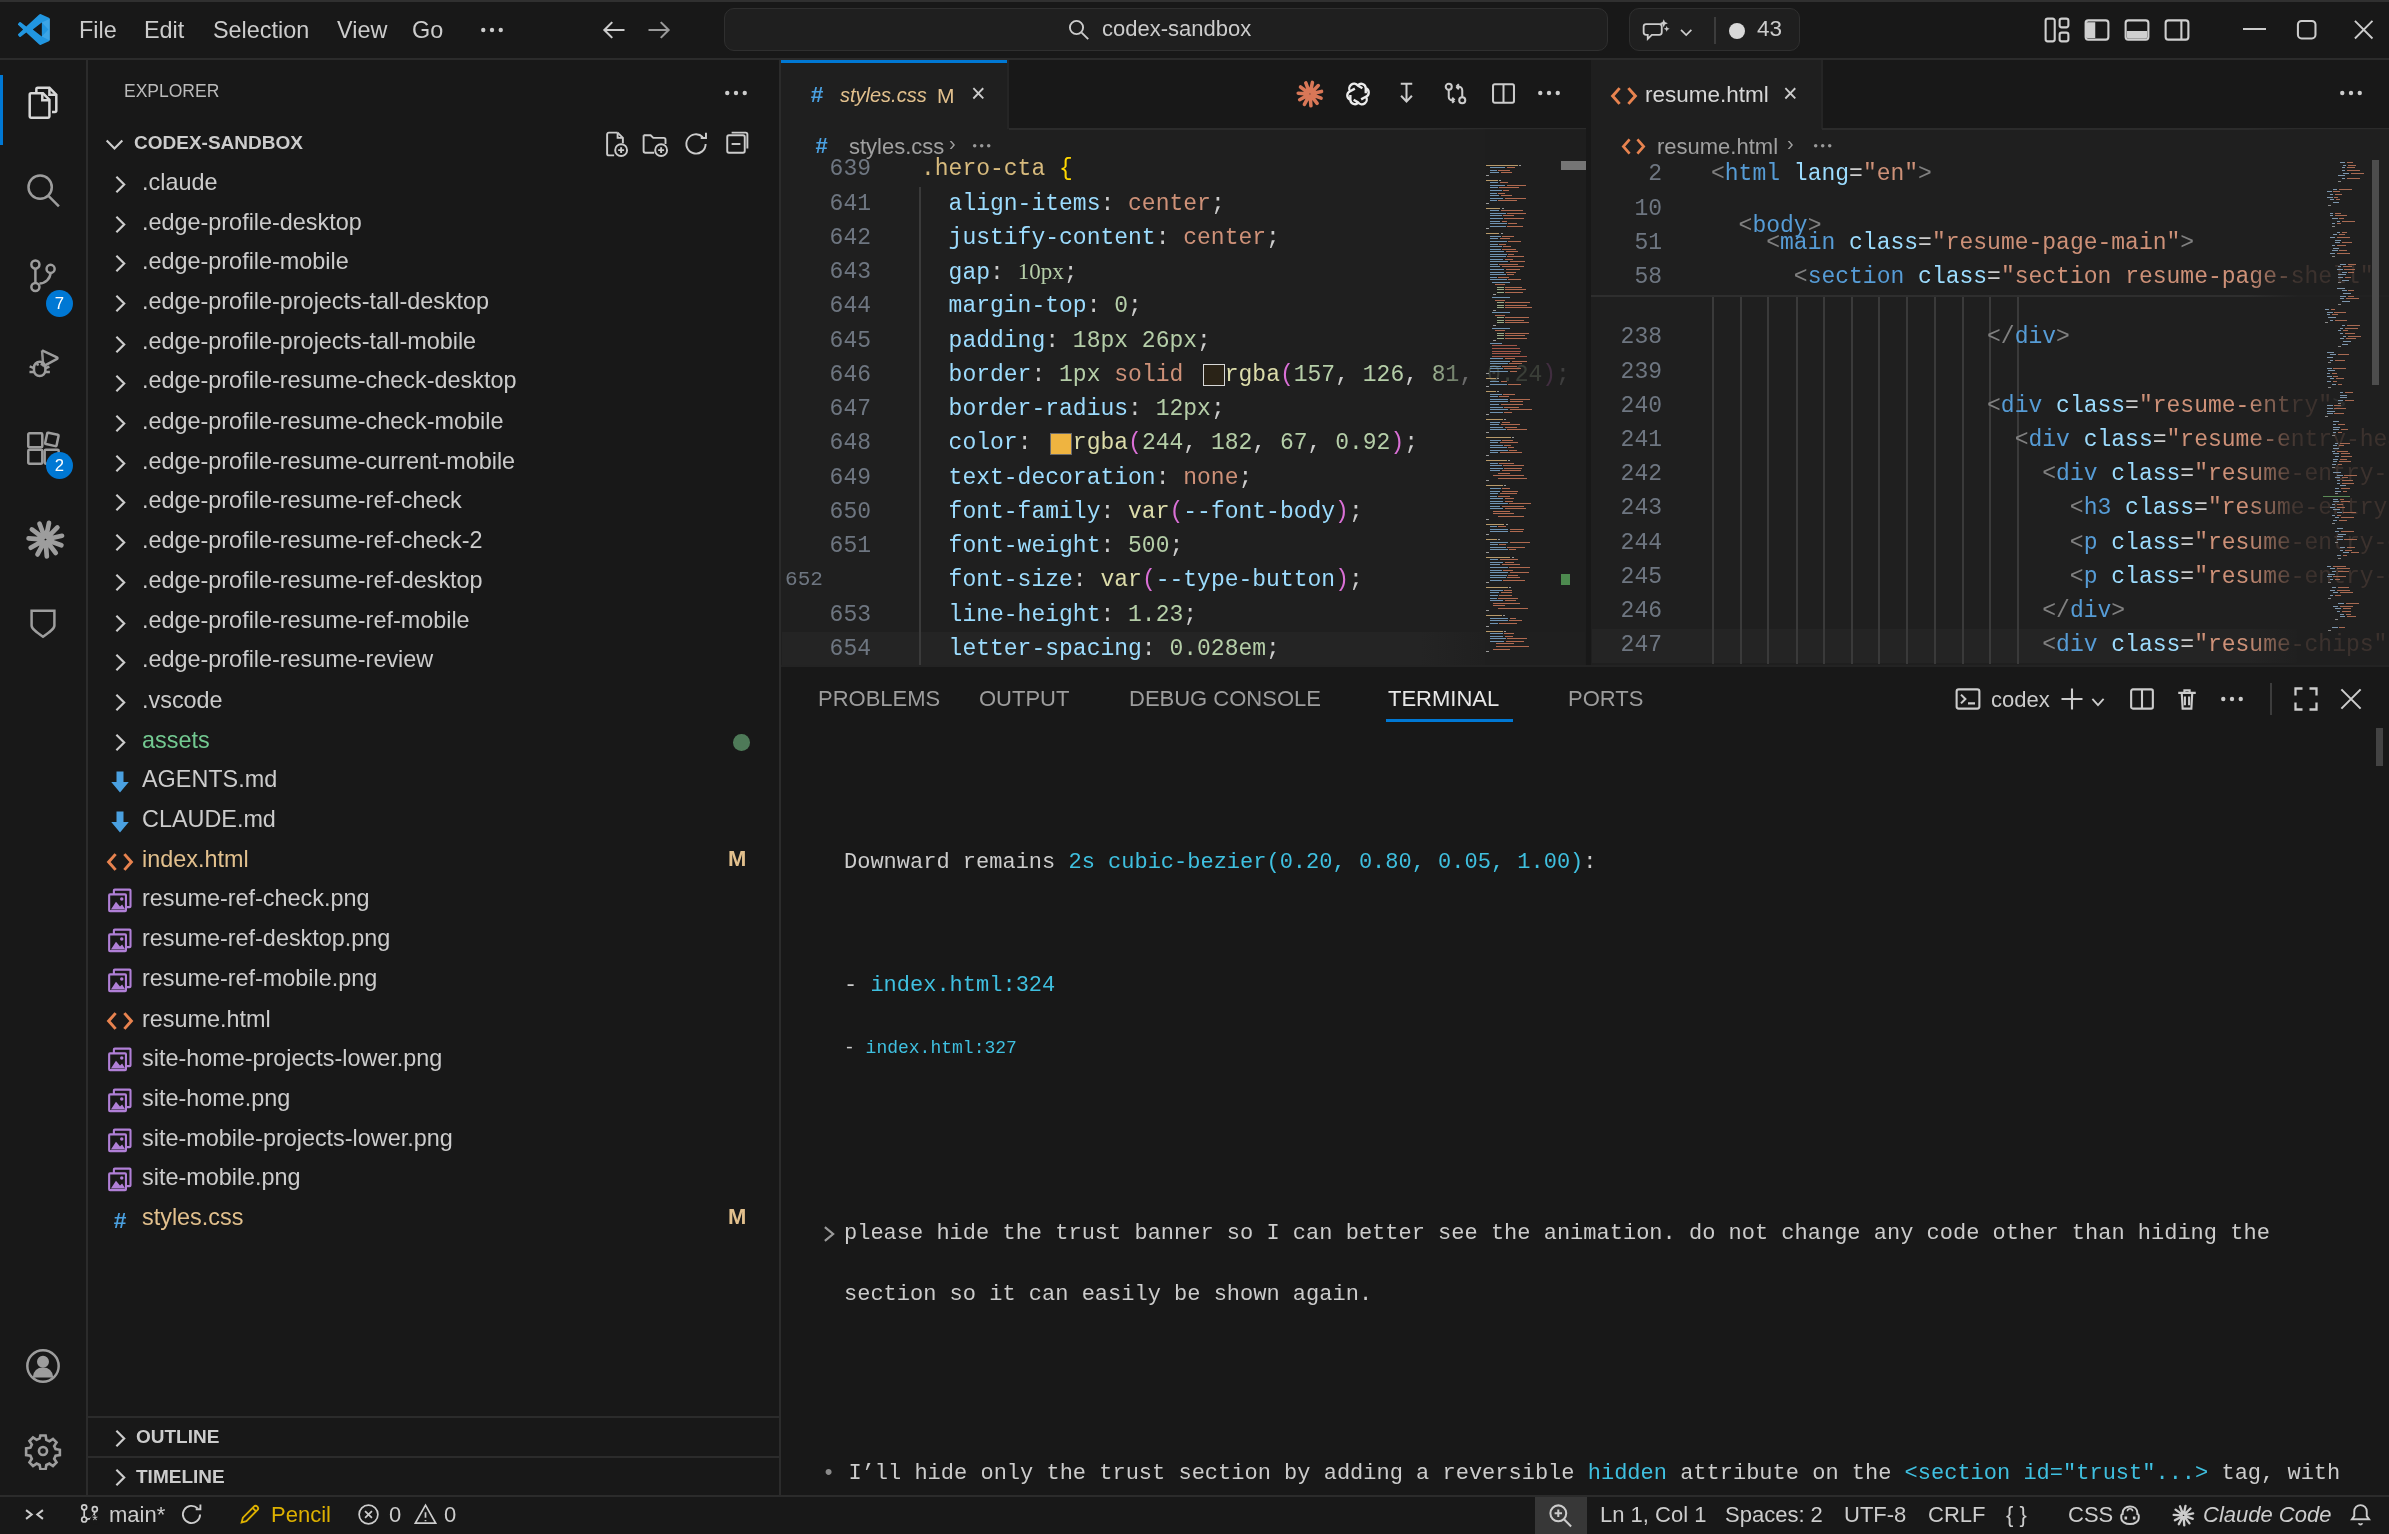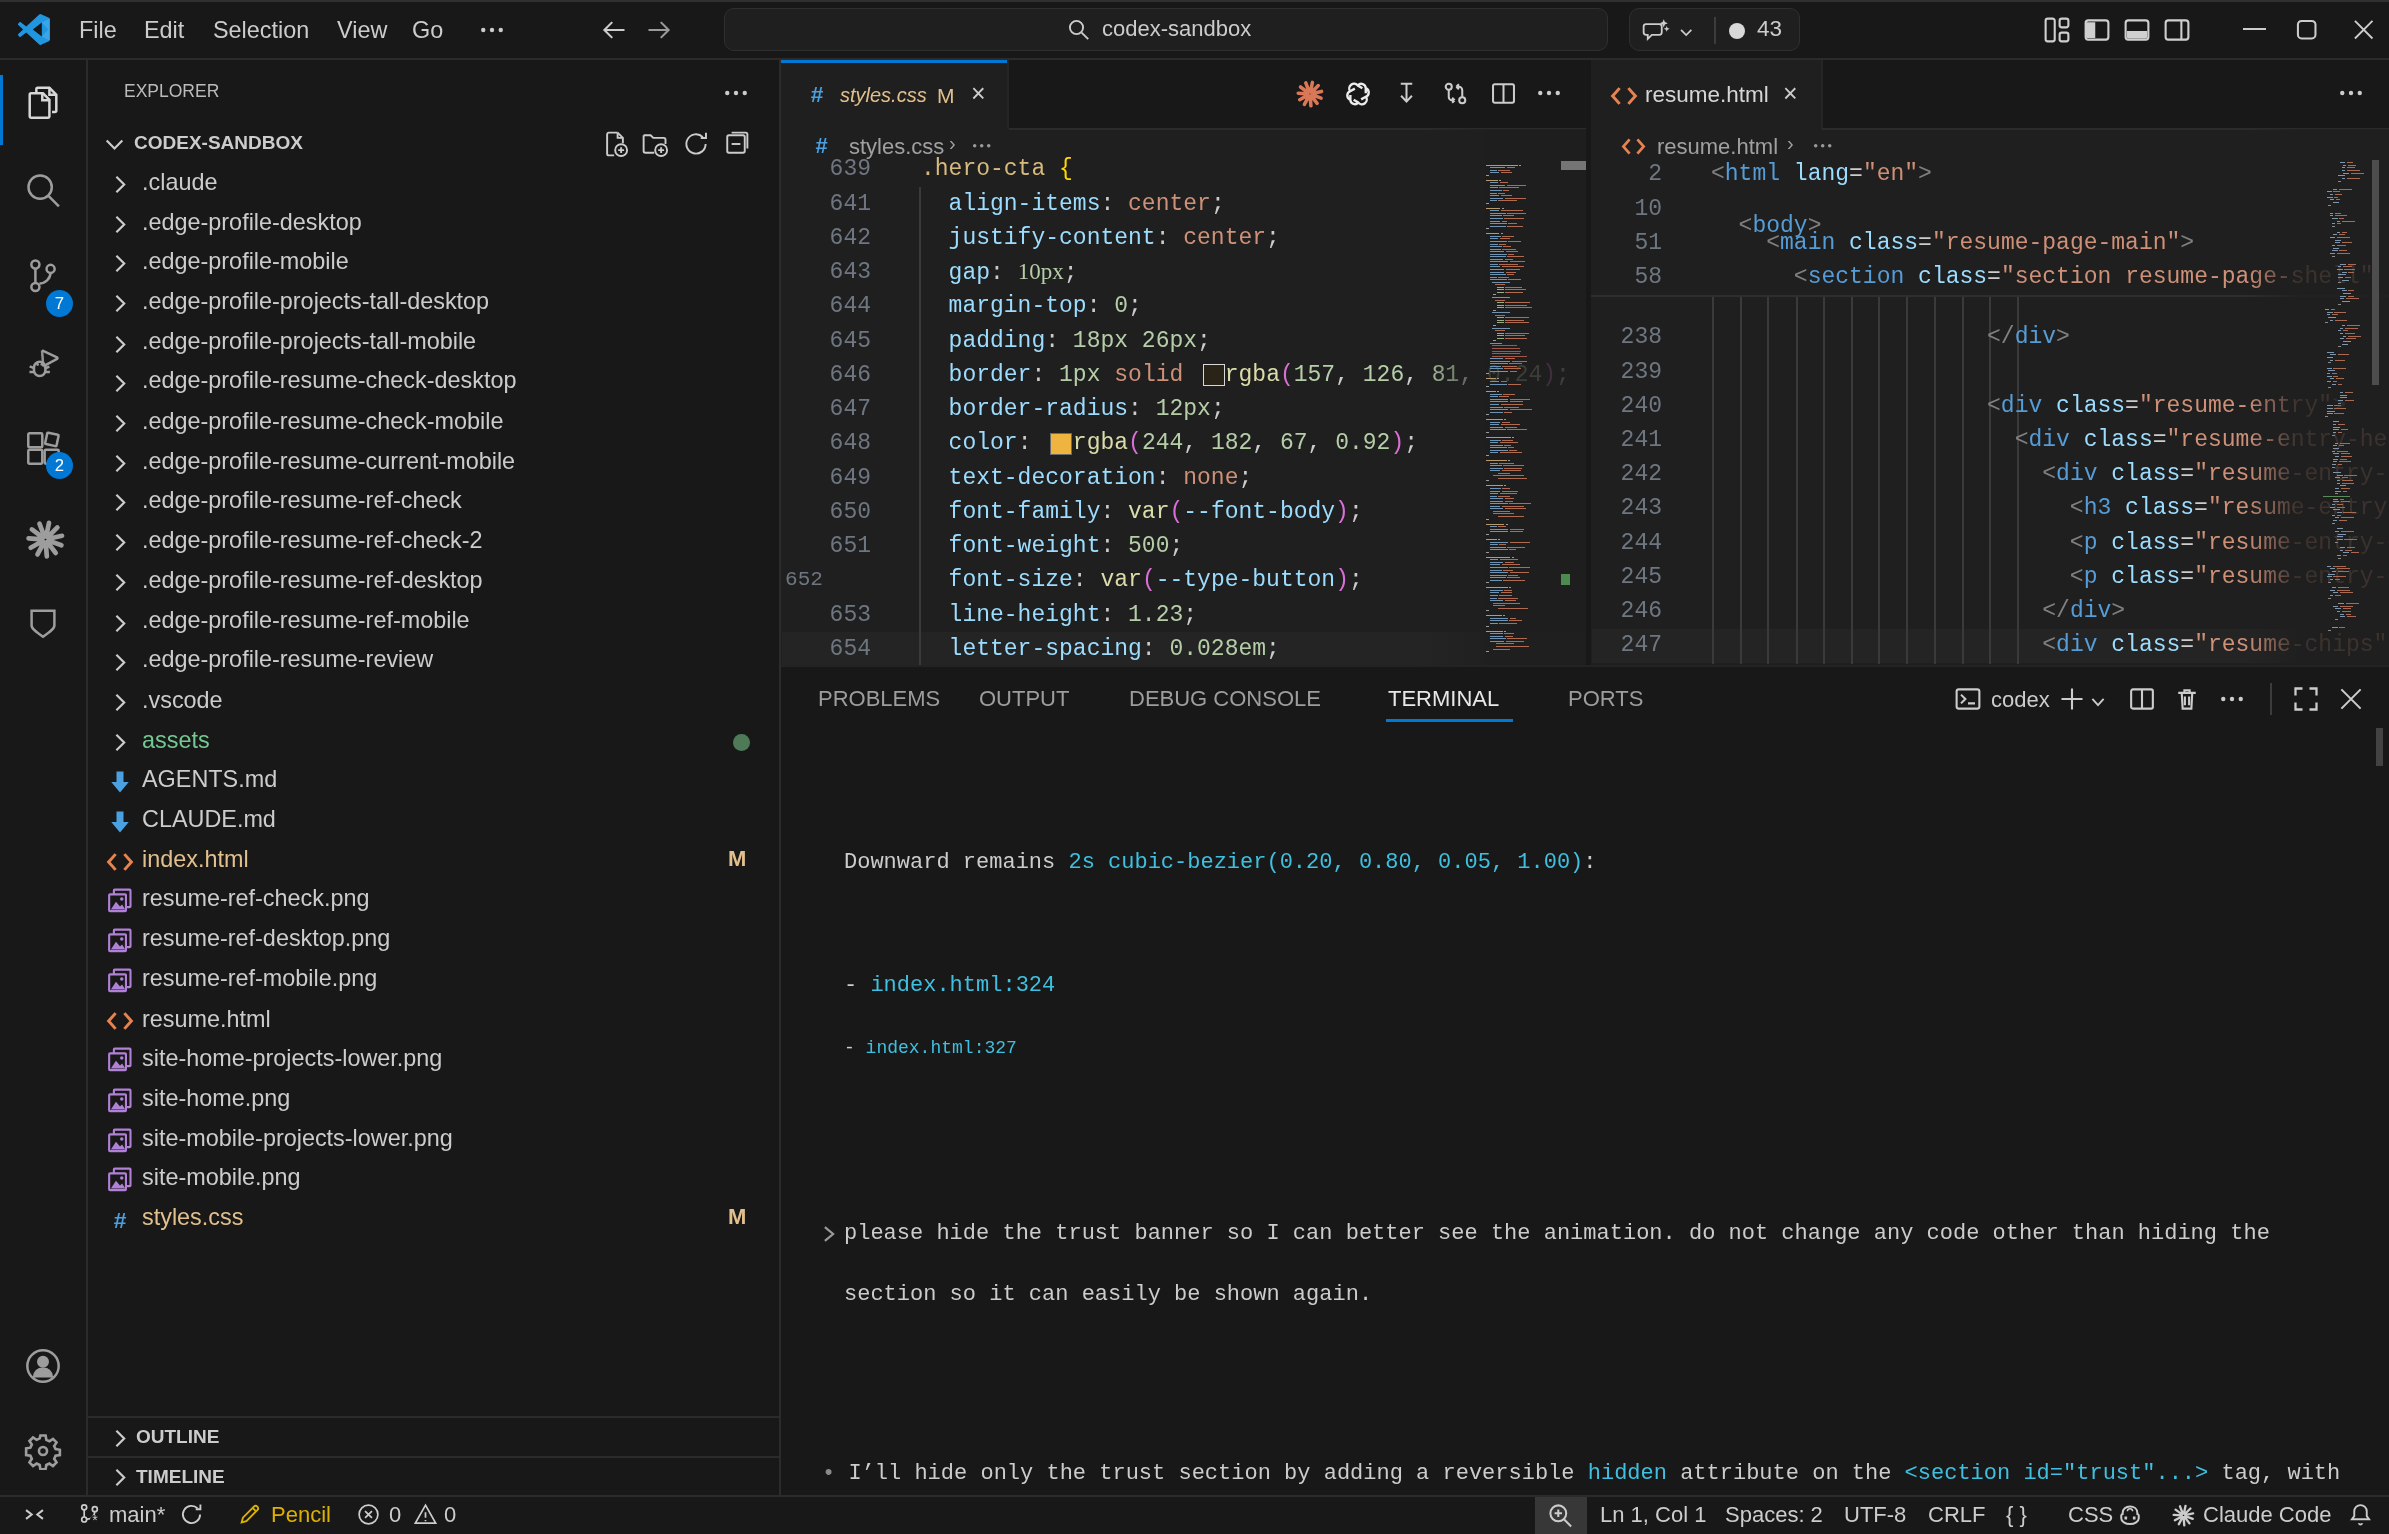--- a/index.html
+++ b/index.html
@@ -1190,18 +1190,18 @@
     <svg class="ic" style="left:2116px;top:1501px" width="28" height="28" viewBox="0 0 16 16" fill="none" stroke="#cccccc" stroke-width="1.15">
       <path d="M3.8 6.8 c0-2.2 1.8-3.7 4.2-3.7 s4.2 1.5 4.2 3.7 v0.6 c0.4 0.1 0.8 0.4 0.8 0.9 v1.5 c0 1.9-2.3 3.4-5 3.4 s-5-1.5-5-3.4 V8.3 c0-0.5 0.4-0.8 0.8-0.9 z"></path>
       <path d="M5.6 8.8 v1.8 M10.4 8.8 v1.8" stroke-width="1.5"></path>
       <path d="M6.5 5.9 a1.4 1.4 0 0 1 3 0" stroke-width="0.9"></path>
     </svg>
     <div class="ic" style="left:2171px;top:1503px;">
       <svg width="25" height="25" viewBox="0 0 16 16" fill="none" stroke="#cccccc" stroke-width="1.5" stroke-linecap="round">
         <path d="M9.13 8.41 L13.92 10.16 M8.73 8.96 L11.81 13.02 M8.09 9.20 L8.49 14.28 M7.43 9.06 L5.02 13.55 M6.95 8.58 L2.49 11.06 M6.80 7.92 L1.71 7.59 M7.03 7.29 L2.93 4.26 M7.57 6.88 L5.76 2.11 M8.25 6.83 L9.30 1.83 M8.84 7.15 L12.42 3.51 M9.17 7.74 L14.15 6.62 "></path>
       </svg>
     </div>
-    <div style="position:absolute;left:2203px;top:1502px;font-size:22px;color:#cccccc;">Claude Code</div>
+    <div style="position:absolute;left:2203px;top:1502px;font-size:22px;color:#cccccc;font-style:italic;">Claude Code</div>
     <svg class="ic" style="left:2348px;top:1502px" width="25" height="25" viewBox="0 0 16 16" fill="none" stroke="#cccccc" stroke-width="1.2">
       <path d="M8 2 a4 4 0 0 1 4 4 v3 l1.5 2 H2.5 L4 9 V6 a4 4 0 0 1 4-4 z"></path>
       <path d="M6.8 13.6 a1.3 1.3 0 0 0 2.4 0"></path>
     </svg>
   </div>
 
 </body></html>

